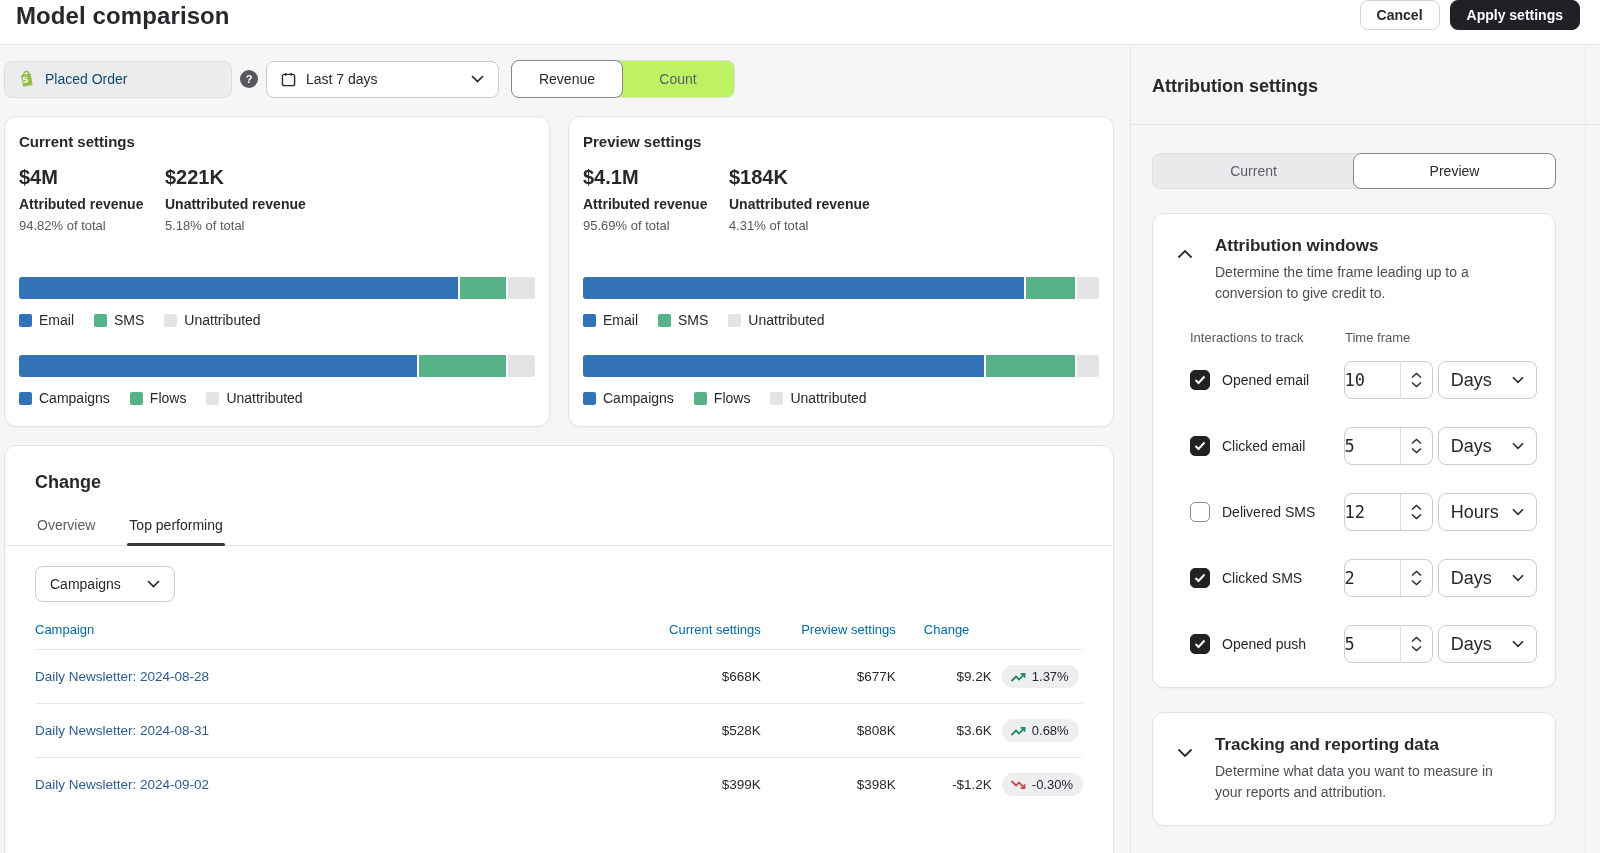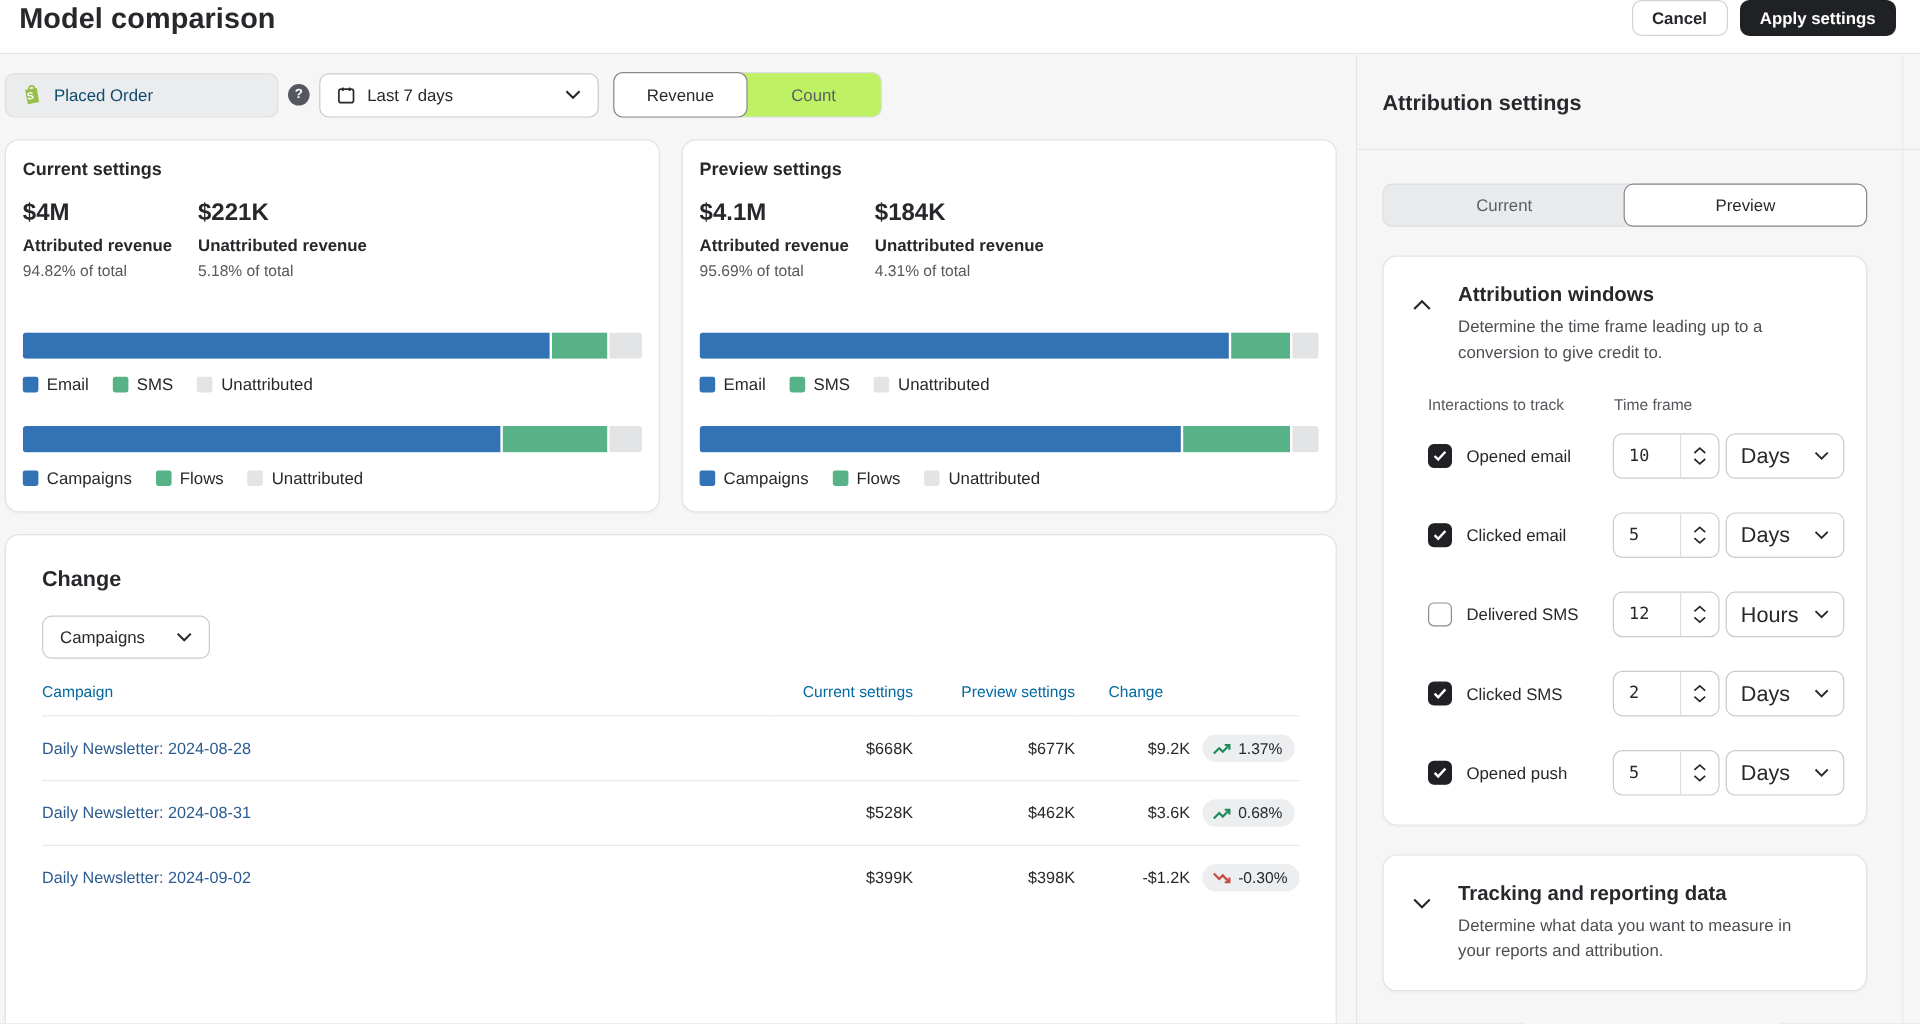--- a/index.html
+++ b/index.html
@@ -109,22 +109,22 @@
   .aw-row:last-child{margin-bottom:2px}
   .aw-label-wrap{width:155px;display:flex;align-items:center;gap:12px}
   .checkbox{width:20px;height:20px;border-radius:5px;border:1.5px solid #8b8e92;background:#fff;flex:none;
             display:flex;align-items:center;justify-content:center;cursor:pointer}
   .checkbox[data-checked="true"]{background:#1f2124;border-color:#1f2124}
   .checkbox svg{display:none}
   .checkbox[data-checked="true"] svg{display:block}
   .aw-label{font-size:14px}
   .num-input{width:90px;height:38px;border:1px solid #c9cbcf;border-radius:8px;background:#fff;
              display:flex;align-items:stretch;overflow:hidden}
-  .num-val{flex:1;display:flex;align-items:center;padding-left:13px;
-           font-family:"DejaVu Sans Mono",monospace;font-size:14px}
+  .num-val{flex:1;display:flex;align-items:center;
+           font-family:"DejaVu Sans Mono",monospace;font-size:17px}
   .stepper{width:32px;border-left:1px solid #dcdee0;display:flex;flex-direction:column;align-items:center;
            justify-content:center;gap:2px;cursor:pointer}
   .unit-select{width:100px;height:38px;border:1px solid #c9cbcf;border-radius:8px;background:#fff;margin-left:5px;
                display:flex;align-items:center;padding:0 12px;cursor:pointer}
   .unit-select .lbl{flex:1;font-size:18px}
 </style>
 </head>
 <body>
 
 <div class="app">
@@ -272,20 +272,24 @@
           <div class="legend-item">
               <span class="swatch seg-gray"></span>
               <span>Unattributed</span>
             </div>
         </div>
       </div>
     </div>
 
     <div class="card change-card">
       <div class="change-title">Change</div>
+      <div class="tabs">
+        <div class="tab" data-selected="false">Overview</div>
+        <div class="tab" data-selected="true">Top performing</div>
+      </div>
       <div class="group-select">
         <span class="lbl">Campaigns</span>
         <svg width="13" height="8" viewBox="0 0 13 8">
           <path d="M1 1 L6.5 6.5 L12 1" fill="none" stroke="#26282b" stroke-width="1.7"></path>
         </svg>
       </div>
 
       <table class="chg">
         <colgroup>
             <col class="c-camp">
@@ -316,21 +320,21 @@
                     </svg>
 
                 <span>1.37%</span>
               </span>
             </div>
               </td>
           </tr>
           <tr>
             <td><a class="camp-link">Daily Newsletter: 2024-08-31</a></td>
             <td class="num">$528K</td>
-            <td class="num">$462K</td>
+            <td class="num">$808K</td>
             <td class="chg-cell">
                 <div class="chg-cell-inner">
               <span class="delta">$3.6K</span>
               <span class="badge" data-dir="up">
                 <svg class="arr-up" width="17" height="12" viewBox="0 0 17 12">
                       <path d="M1.5 10 L6 5.5 L9 8.5 L14.5 2.8" fill="none" stroke="#1d8a5c" stroke-width="1.8"></path>
                       <path d="M10.6 2.8 H14.5 V6.8" fill="none" stroke="#1d8a5c" stroke-width="1.8"></path>
                     </svg>
 
                 <span>0.68%</span>

